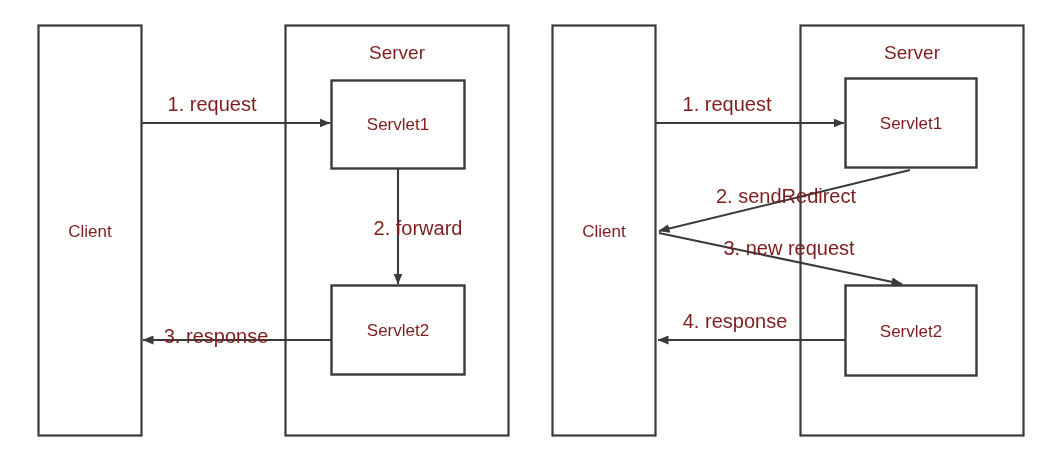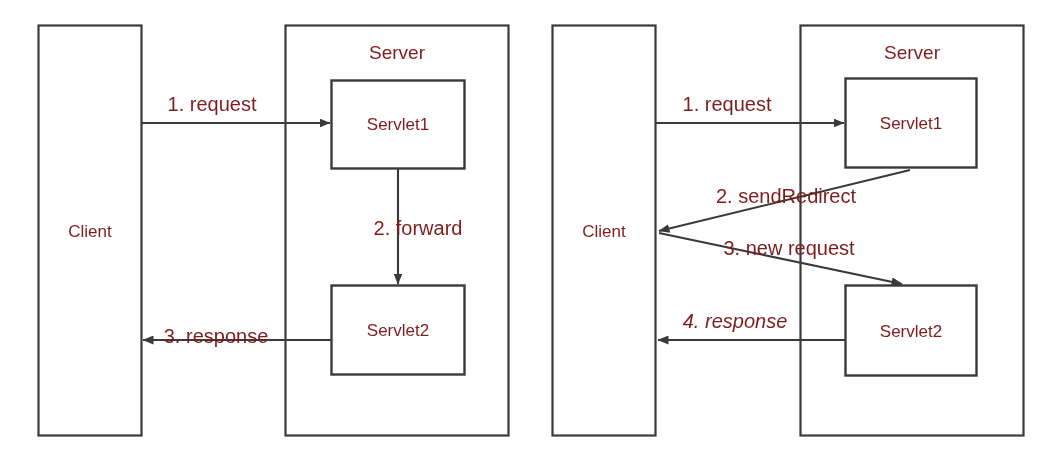--- a/index.html
+++ b/index.html
@@ -98,15 +98,15 @@
   <div class="edge-label" style="left:216px; top:336px;">3. response</div>
 
   <div class="box-label" style="left:604px; top:231px;">Client</div>
   <div class="panel-title" style="left:912px; top:52px;">Server</div>
   <div class="box-label" style="left:911px; top:123px;">Servlet1</div>
   <div class="box-label" style="left:911px; top:331px;">Servlet2</div>
 
   <div class="edge-label" style="left:727px; top:104px;">1. request</div>
   <div class="edge-label" style="left:786px; top:196px;">2. sendRedirect</div>
   <div class="edge-label" style="left:789px; top:248px;">3. new request</div>
-  <div class="edge-label" style="left:735px; top:321px;font-style:italic;">4. response</div>
+  <div class="edge-label" style="left:735px; top:321px;">4. response</div>
 
 </div>
 
 </body></html>

